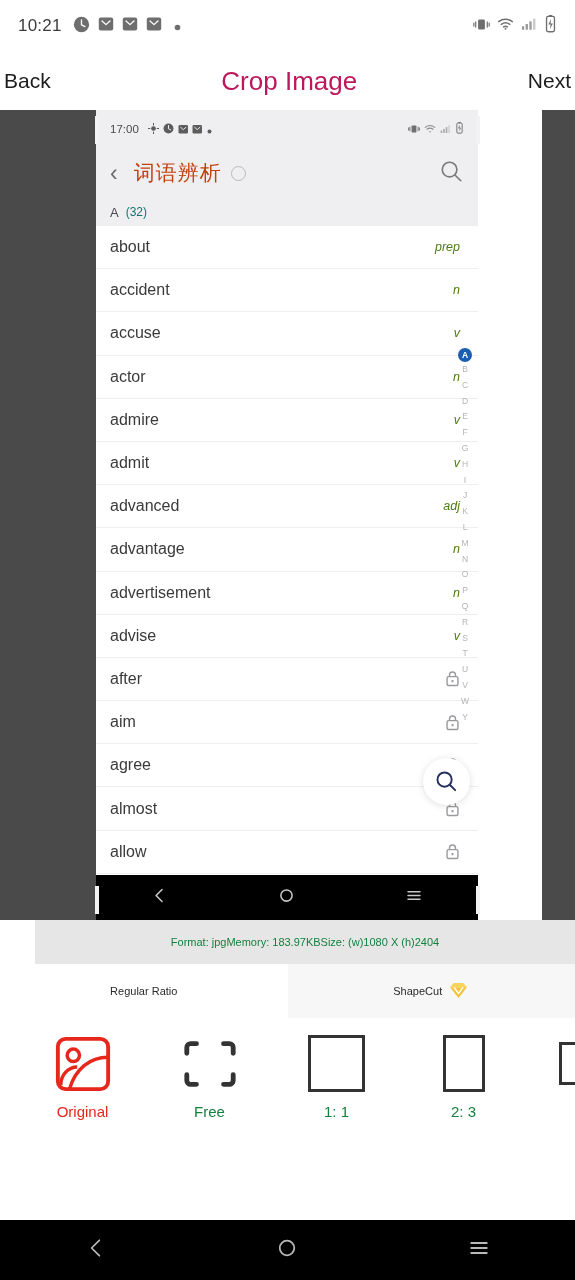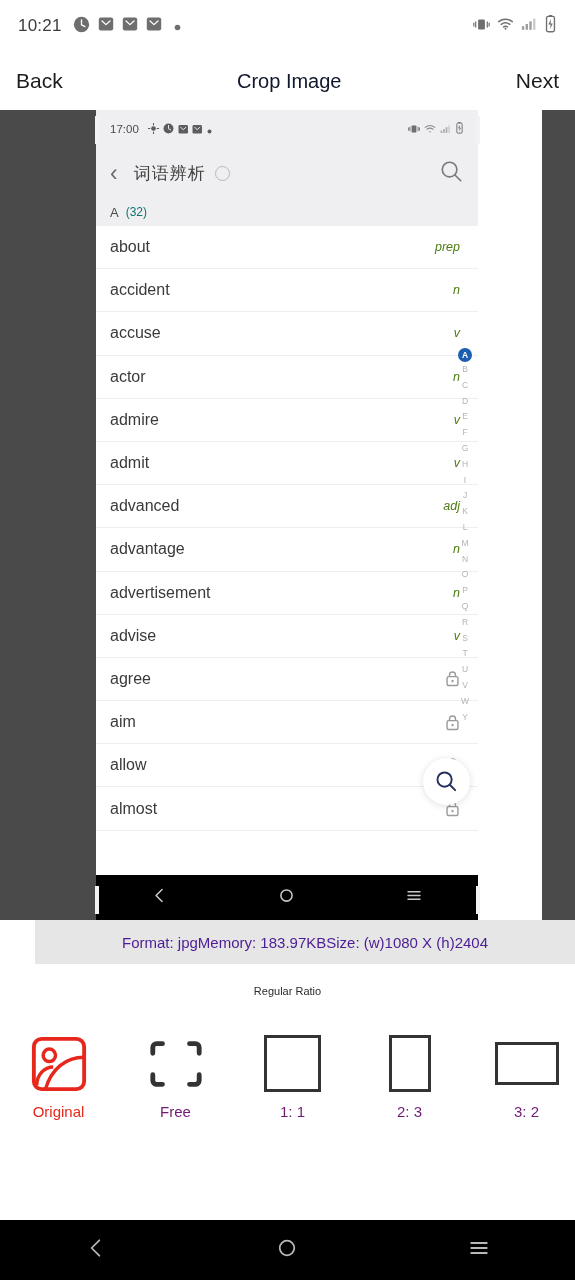--- a/index.html
+++ b/index.html
@@ -20,24 +20,24 @@
   }
   .sb-left { display: flex; align-items: center; gap: 8px; }
   .sb-time { font-size: 17px; color: #3c3c3c; letter-spacing: .2px; margin-right: 3px; }
   .sb-right { margin-left: auto; display: flex; align-items: center; gap: 7px; }
   .ic { display: inline-block; }
 
   
   .appbar {
     height: 58px; width: 100%;
     display: flex; align-items: center; justify-content: space-between;
-    padding: 0 16px; background: #ffffff;
+    padding: 0 4px; background: #ffffff;
   }
   .appbar .btn { font-size: 21px; color: #1c1c1c; }
-  .appbar .title { font-size: 20px; color: #0f172a; }
+  .appbar .title { font-size: 26px; color: #be185d; }
 
   
   .stage {
     position: relative;
     width: 575px; height: 810px;
     background: #4a4a4a;
     overflow: hidden;
   }
   .cropwin {
     position: absolute; left: 96px; top: 0px;
@@ -53,21 +53,21 @@
   }
   .is-time { font-size: 11.5px; color: #4a4a4a; margin-right: 5px; }
   .is-left { display: flex; align-items: center; gap: 4px; }
   .is-right { margin-left: auto; display: flex; align-items: center; gap: 4px; }
 
   .inner-titlebar {
     height: 50px; background: #efeff1;
     display: flex; align-items: center; padding: 0 14px;
   }
   .it-back { font-size: 23px; color: #6b6b6b; line-height: 1; margin-right: 16px; font-weight: 300;}
-  .it-title { font-size: 17px; color: #404040; letter-spacing: 1px; }
+  .it-title { font-size: 21px; color: #c2410c; letter-spacing: 1px; }
   .it-spinner {
     width: 15px; height: 15px; border: 1.6px solid #b9b9bd; border-radius: 50%;
     margin-left: 9px;
   }
   .it-search { margin-left: auto; }
 
   .section-head {
     height: 28px; background: #efeff1; display: flex; align-items: center;
     padding: 0 14px; gap: 7px;
   }
@@ -124,43 +124,43 @@
   .handle { position: absolute; background: #f2f2f2; z-index: 20; }
   .h-tl { left: 95px;  top: 6px;   width: 4px;  height: 28px; }
   .h-tr { left: 476px; top: 6px;   width: 4px;  height: 28px; }
   .h-bl { left: 95px;  top: 776px; width: 4px;  height: 28px; }
   .h-br { left: 476px; top: 776px; width: 4px;  height: 28px; }
 
   
   .infobar {
     height: 44px; background: #e6e6e6;
     display: flex; align-items: center; justify-content: center;
-    font-size: 15px; color: #4c1d95; margin-left: 35px;
+    font-size: 11px; color: #15803d; margin-left: 35px;
   }
 
   
   .tabs { height: 54px; display: flex; background: #f7f7f7; }
   .tab {
     flex: 1; display: flex; align-items: center; justify-content: center; gap: 6px;
     font-size: 11px; color: #2b2b2b; background: #f7f7f7;
   }
   .tab.active { background: #ffffff; }
 
   
   .ratios {
     height: 117px; background: #fff;
     display: flex; align-items: center;
-    gap: 0px; overflow: hidden;
+    padding-left: 24px; gap: 10px; overflow: hidden;
   }
   .ritem {
     width: 117px; flex: 0 0 117px;
     display: flex; flex-direction: column; align-items: center; justify-content: center;
     gap: 9px;
   }
-  .ritem .rlabel { font-size: 15px; color: #701a75; }
+  .ritem .rlabel { font-size: 15px; color: #15803d; }
   .ritem.sel .rlabel { color: #e8271c; }
   .rbox { border: 3px solid #333; background: #fff; }
   .r11 { width: 57px; height: 57px; }
   .r23 { width: 42px; height: 57px; }
   .r32 { width: 64px; height: 43px; }
   .icon-slot { height: 60px; display: flex; align-items: center; justify-content: center; }
 
   
   .outer-nav {
     position: absolute; left: 0; bottom: 0; width: 575px; height: 60px;
@@ -368,51 +368,61 @@
             </div>
             <div class="wrow">
               <span class="word">advertisement</span>
               <span class="pos">n</span>
             </div>
             <div class="wrow">
               <span class="word">advise</span>
               <span class="pos">v</span>
             </div>
             <div class="wrow">
+              <span class="word">after</span>
+              <span class="lockwrap">
+                <svg width="15" height="17" viewBox="0 0 16 18">
+                  <rect x="2.2" y="7" width="11.6" height="9.4" rx="1.6" fill="none" stroke="#9a9a9e" stroke-width="1.5"></rect>
+                  <path d="M4.8 7V5.2a3.2 3.2 0 016.4 0V7" fill="none" stroke="#9a9a9e" stroke-width="1.5"></path>
+                  <rect x="7" y="10.6" width="2" height="2.4" fill="#9a9a9e"></rect>
+                </svg>
+              </span>
+            </div>
+            <div class="wrow">
+              <span class="word">aim</span>
+              <span class="lockwrap">
+                <svg width="15" height="17" viewBox="0 0 16 18">
+                  <rect x="2.2" y="7" width="11.6" height="9.4" rx="1.6" fill="none" stroke="#9a9a9e" stroke-width="1.5"></rect>
+                  <path d="M4.8 7V5.2a3.2 3.2 0 016.4 0V7" fill="none" stroke="#9a9a9e" stroke-width="1.5"></path>
+                  <rect x="7" y="10.6" width="2" height="2.4" fill="#9a9a9e"></rect>
+                </svg>
+              </span>
+            </div>
+            <div class="wrow">
               <span class="word">agree</span>
               <span class="lockwrap">
                 <svg width="15" height="17" viewBox="0 0 16 18">
                   <rect x="2.2" y="7" width="11.6" height="9.4" rx="1.6" fill="none" stroke="#9a9a9e" stroke-width="1.5"></rect>
                   <path d="M4.8 7V5.2a3.2 3.2 0 016.4 0V7" fill="none" stroke="#9a9a9e" stroke-width="1.5"></path>
                   <rect x="7" y="10.6" width="2" height="2.4" fill="#9a9a9e"></rect>
                 </svg>
               </span>
             </div>
             <div class="wrow">
-              <span class="word">aim</span>
+              <span class="word">almost</span>
               <span class="lockwrap">
                 <svg width="15" height="17" viewBox="0 0 16 18">
                   <rect x="2.2" y="7" width="11.6" height="9.4" rx="1.6" fill="none" stroke="#9a9a9e" stroke-width="1.5"></rect>
                   <path d="M4.8 7V5.2a3.2 3.2 0 016.4 0V7" fill="none" stroke="#9a9a9e" stroke-width="1.5"></path>
                   <rect x="7" y="10.6" width="2" height="2.4" fill="#9a9a9e"></rect>
                 </svg>
               </span>
             </div>
             <div class="wrow">
               <span class="word">allow</span>
-              <span class="lockwrap">
-                <svg width="15" height="17" viewBox="0 0 16 18">
-                  <rect x="2.2" y="7" width="11.6" height="9.4" rx="1.6" fill="none" stroke="#9a9a9e" stroke-width="1.5"></rect>
-                  <path d="M4.8 7V5.2a3.2 3.2 0 016.4 0V7" fill="none" stroke="#9a9a9e" stroke-width="1.5"></path>
-                  <rect x="7" y="10.6" width="2" height="2.4" fill="#9a9a9e"></rect>
-                </svg>
-              </span>
-            </div>
-            <div class="wrow">
-              <span class="word">almost</span>
               <span class="lockwrap">
                 <svg width="15" height="17" viewBox="0 0 16 18">
                   <rect x="2.2" y="7" width="11.6" height="9.4" rx="1.6" fill="none" stroke="#9a9a9e" stroke-width="1.5"></rect>
                   <path d="M4.8 7V5.2a3.2 3.2 0 016.4 0V7" fill="none" stroke="#9a9a9e" stroke-width="1.5"></path>
                   <rect x="7" y="10.6" width="2" height="2.4" fill="#9a9a9e"></rect>
                 </svg>
               </span>
             </div>
           </div>
 
@@ -478,20 +488,28 @@
   </div>
 
   <div class="infobar">
     <span>Format: jpgMemory: 183.97KBSize: (w)1080 X (h)2404</span>
   </div>
 
   <div class="tabs" id="tabs">
       <div class="tab active">
         <span>Regular Ratio</span>
       </div>
+      <div class="tab">
+        <span>ShapeCut</span>
+        <span><svg width="21" height="19" viewBox="0 0 22 20">
+            <path d="M2 6.5h18L11 18z" fill="#f6c43c"></path>
+            <path d="M2 6.5L6 2h10l4 4.5" fill="#f8d45e"></path>
+            <path d="M6.6 7.2L11 13l4.4-5.8" fill="none" stroke="#fff" stroke-width="1.6" stroke-linecap="round" stroke-linejoin="round"></path>
+          </svg></span>
+      </div>
     </div>
 
   <div class="ratios">
 
     <div class="ritem sel">
       <div class="icon-slot">
         <svg width="58" height="58" viewBox="0 0 60 60">
           <rect x="4" y="4" width="52" height="52" rx="8" fill="none" stroke="#e8271c" stroke-width="4"></rect>
           <circle cx="20" cy="21" r="6.4" fill="none" stroke="#e8271c" stroke-width="3.6"></circle>
           <path d="M7 52c0-11 8-19 17-19" fill="none" stroke="#e8271c" stroke-width="3.6"></path>

